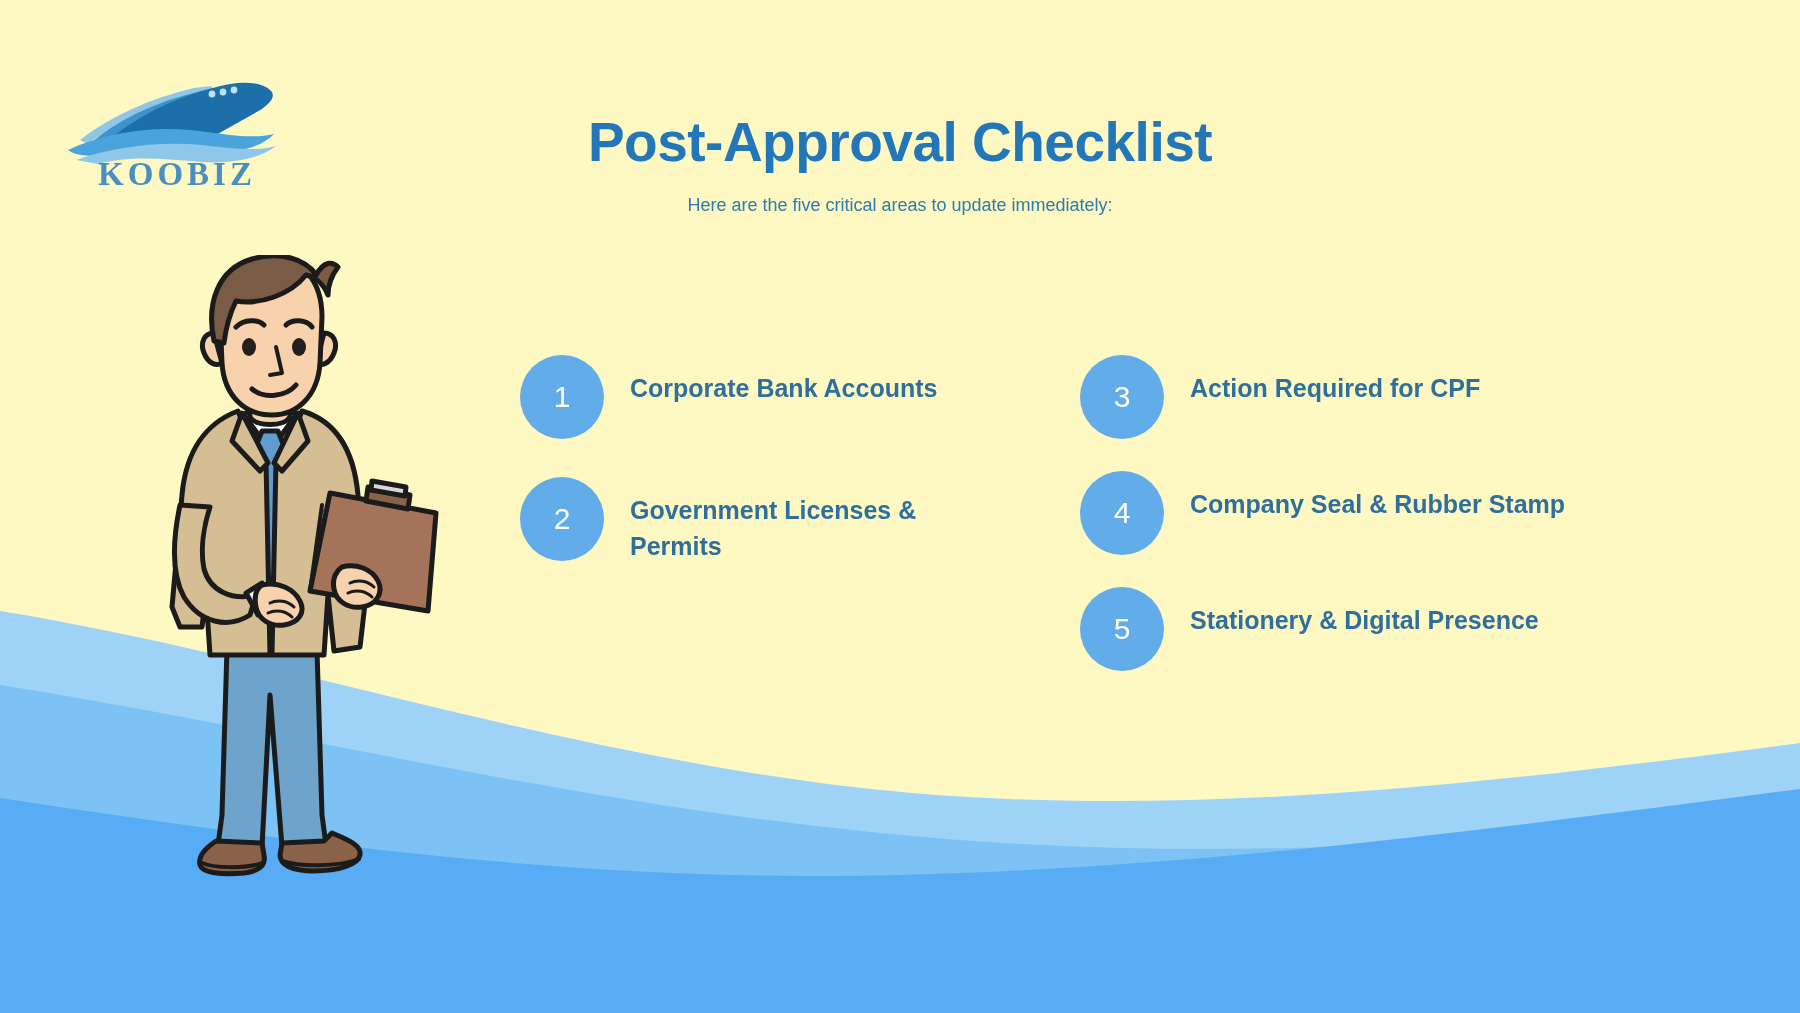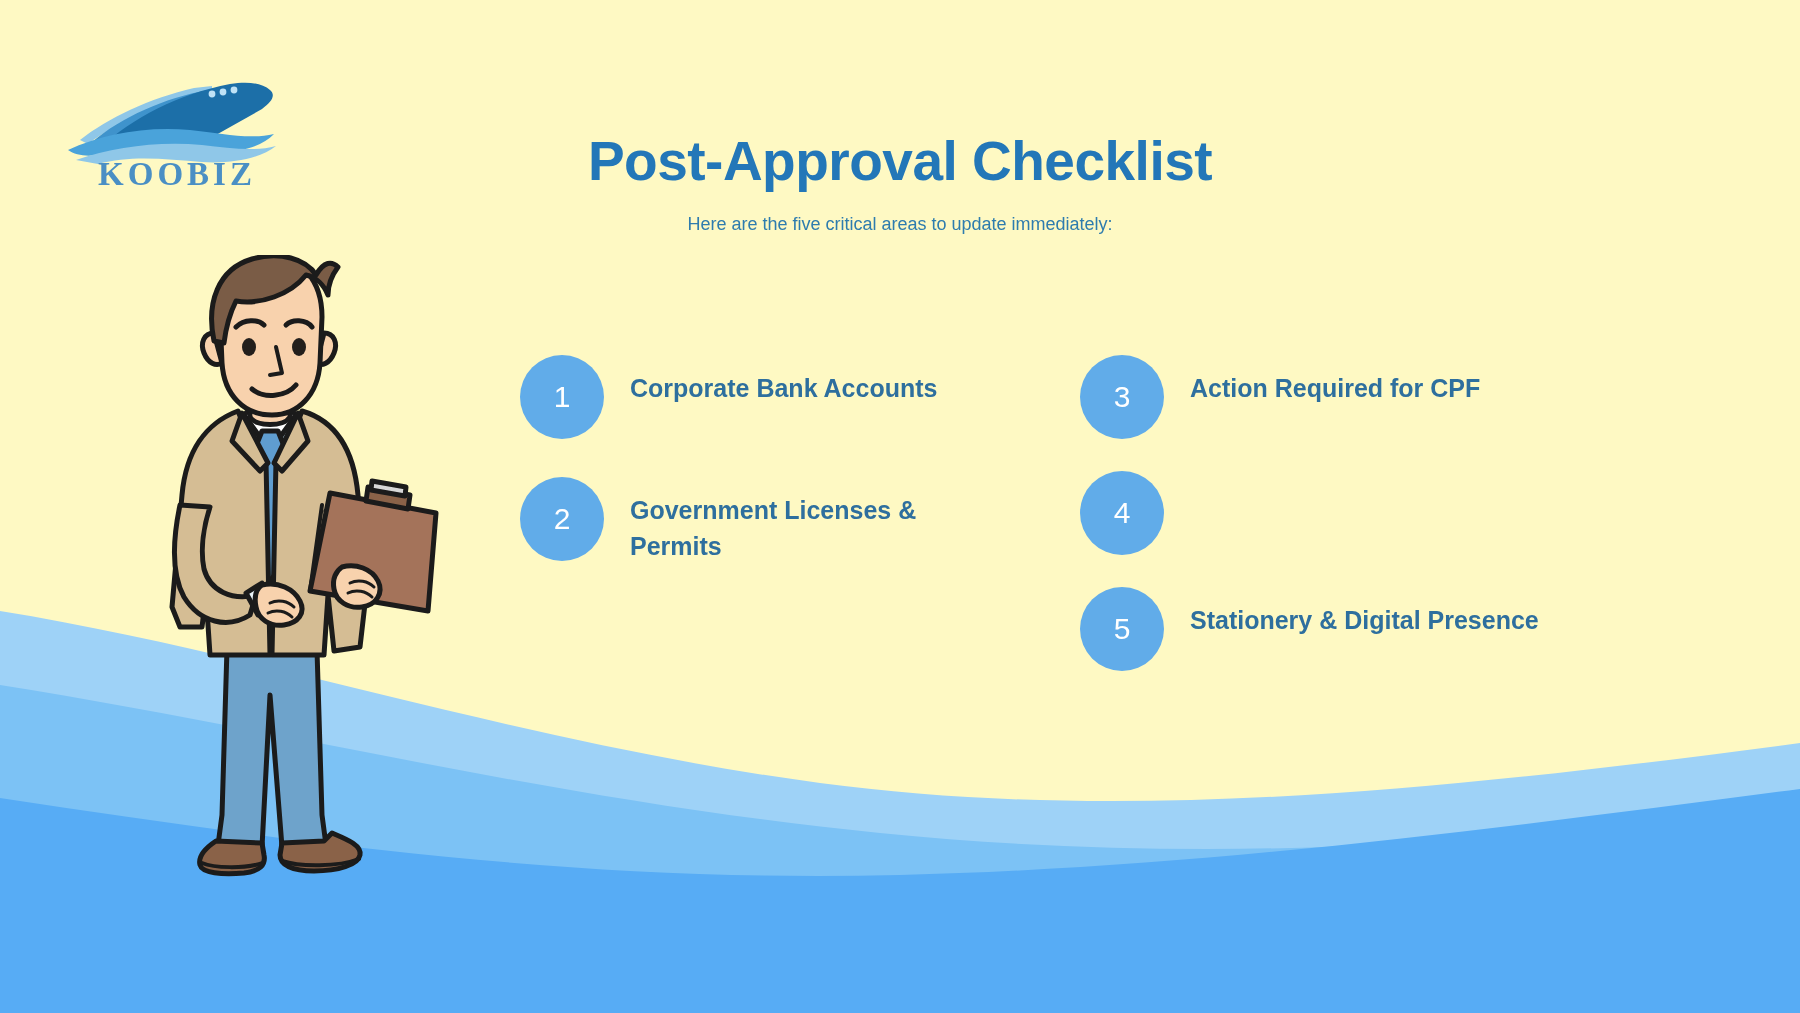--- a/index.html
+++ b/index.html
@@ -65,21 +65,20 @@
   }
 
   
   .header {
     position: absolute;
     left: 380px;
     top: 112px;
     width: 1040px;
     z-index: 5;
     text-align: center;
-    margin-top: 19px;
   }
   .page-title {
     font-size: 55px;
     font-weight: 700;
     color: #2377b8;
     letter-spacing: -0.5px;
     line-height: 1.1;
     margin: 0;
   }
   .page-subtitle {
@@ -281,20 +280,21 @@
       </div>
     </div>
 
     <div class="col col-right">
       <div class="item">
         <div class="badge">3</div>
         <div class="item-label">Action Required for CPF</div>
       </div>
       <div class="item">
         <div class="badge">4</div>
+        <div class="item-label">Company Seal &amp; Rubber Stamp</div>
       </div>
       <div class="item">
         <div class="badge">5</div>
         <div class="item-label">Stationery &amp; Digital Presence</div>
       </div>
     </div>
 
   </div>
 
 </div>

